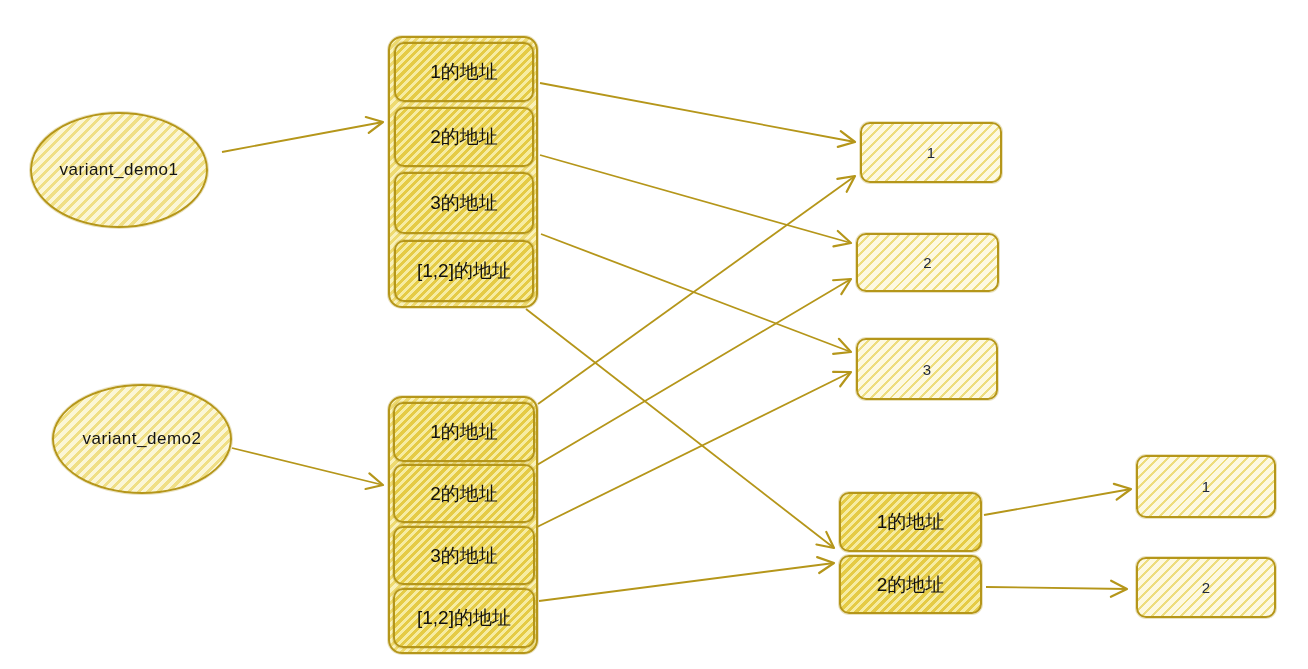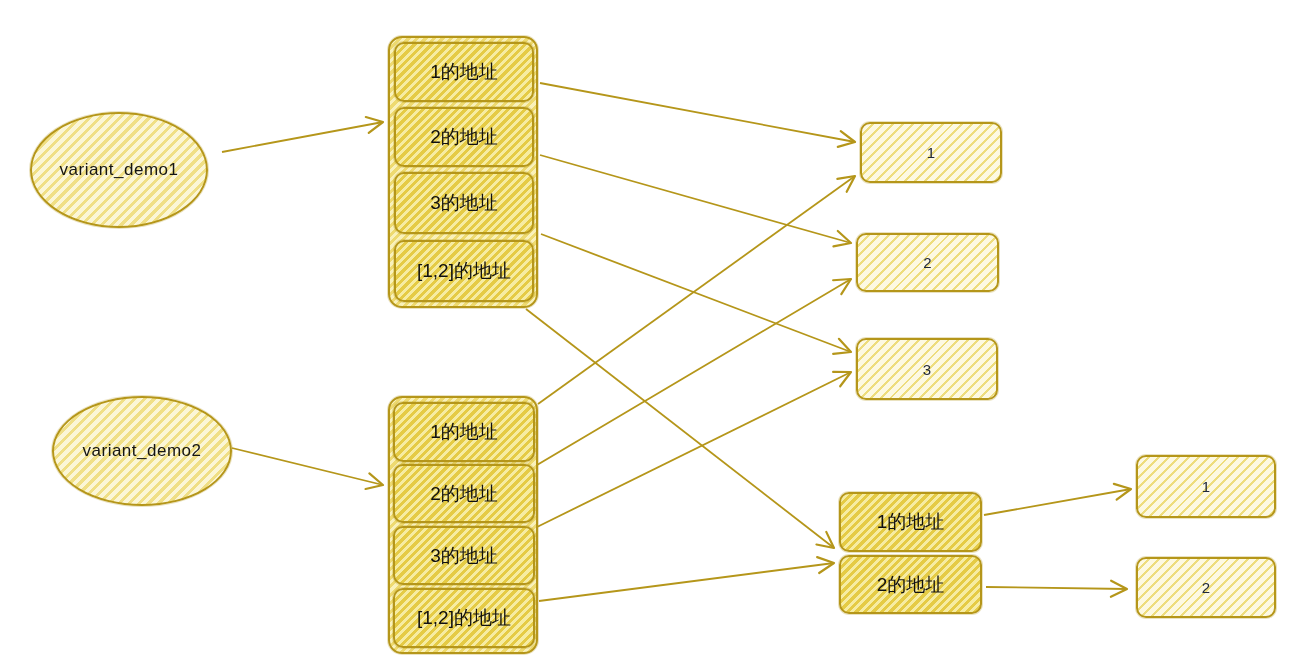--- a/index.html
+++ b/index.html
@@ -56,21 +56,21 @@
       <line x1="537" y1="465" x2="851" y2="279" stroke="#b5961a" stroke-width="1.8" marker-end="url(#ah)"></line>
       <line x1="537" y1="527" x2="851" y2="372" stroke="#b5961a" stroke-width="1.8" marker-end="url(#ah)"></line>
       <line x1="539" y1="601" x2="834" y2="563" stroke="#b5961a" stroke-width="1.8" marker-end="url(#ah)"></line>
       <line x1="984" y1="515" x2="1131" y2="489" stroke="#b5961a" stroke-width="1.8" marker-end="url(#ah)"></line>
       <line x1="986" y1="587" x2="1127" y2="589" stroke="#b5961a" stroke-width="1.8" marker-end="url(#ah)"></line>
     </svg>
 
   <div class="node ellipse" style="left:30px;top:112px;width:178px;height:116px;">
     <span class="lbl">variant_demo1</span>
   </div>
-  <div class="node ellipse" style="left:52px;top:396px;width:180px;height:110px;">
+  <div class="node ellipse" style="left:52px;top:384px;width:180px;height:110px;">
     <span class="lbl">variant_demo2</span>
   </div>
 
   <div class="node stack-outer" style="left:388px;top:36px;width:150px;height:272px;"></div>
   <div class="node srow" style="left:394px;top:42px;width:140px;height:60px;">
     <span class="lbl">1的地址</span>
   </div>
   <div class="node srow" style="left:394px;top:107px;width:140px;height:60px;">
     <span class="lbl">2的地址</span>
   </div>

